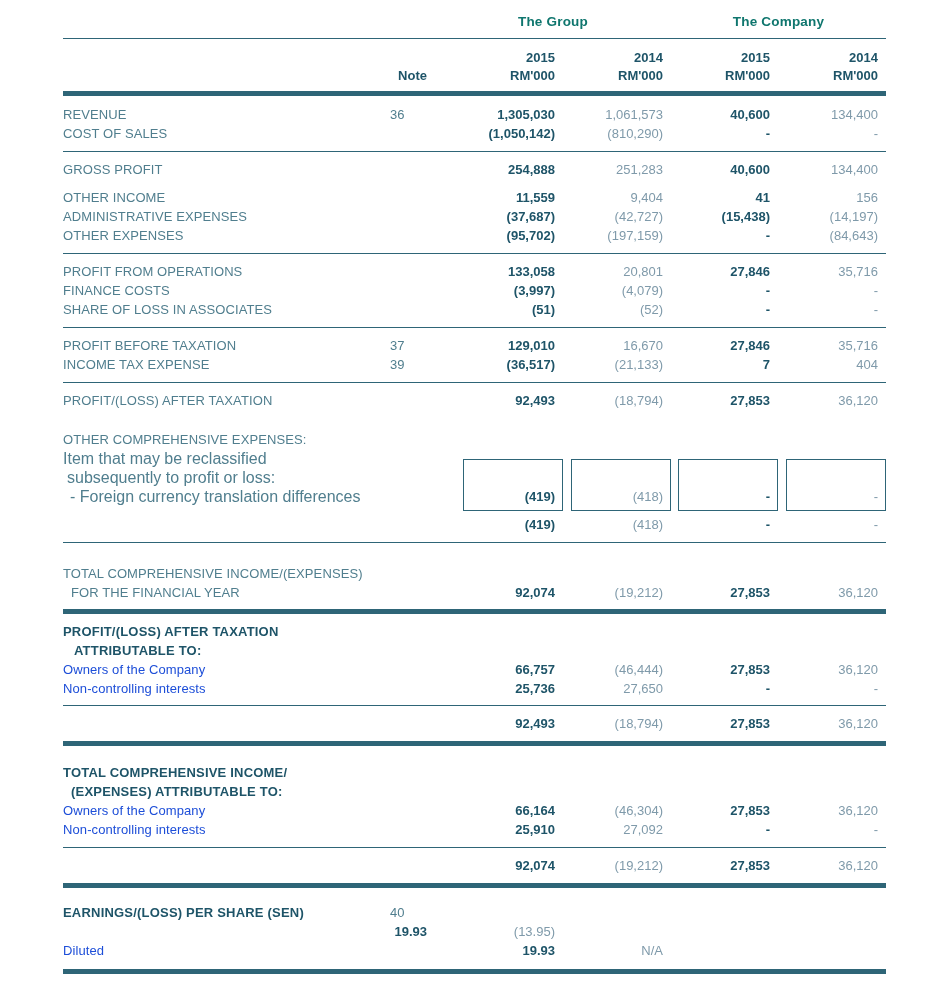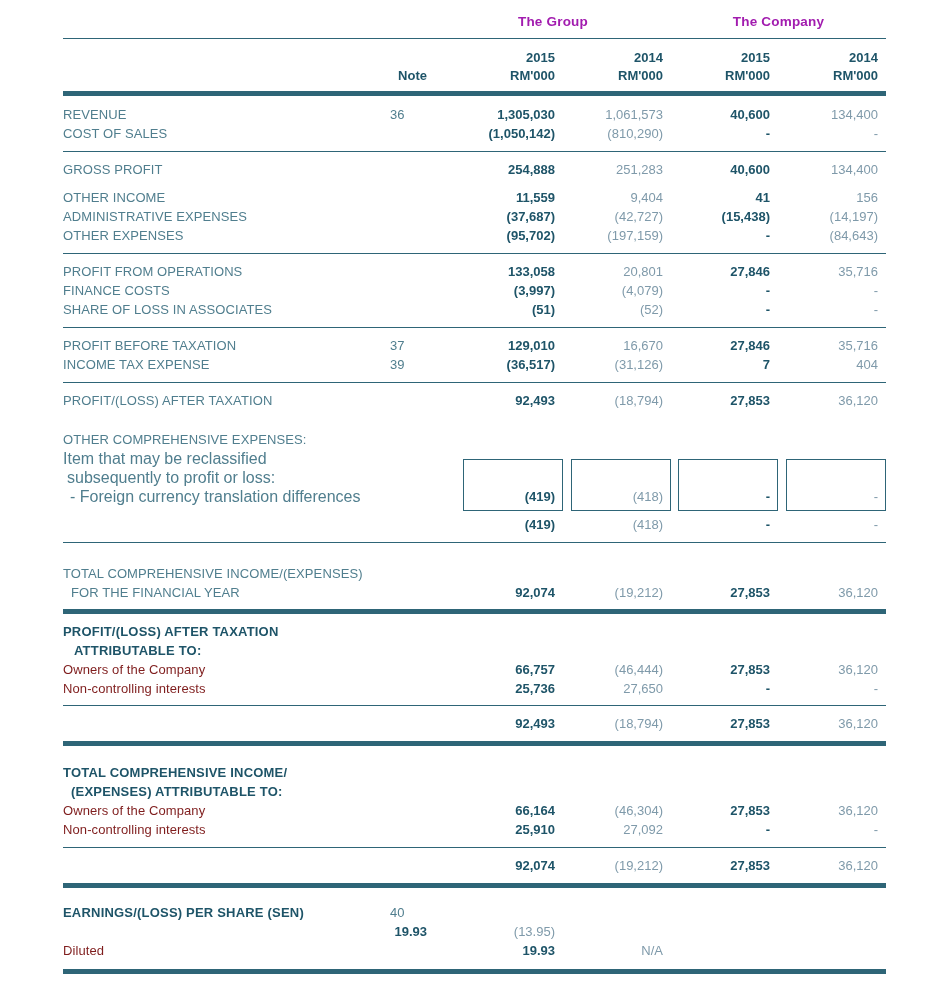--- a/index.html
+++ b/index.html
@@ -7,27 +7,27 @@
     position:relative;
     width:952px;height:990px;
     background:#ffffff;
     font-family:"Liberation Sans",sans-serif;
     overflow:hidden;
   }
   .tbl{margin:12px 66px 0 63px;width:823px;}
   .grid-row{display:grid;grid-template-columns:327px 45px 128px 108px 107px 108px;}
   .head-row{display:grid;grid-template-columns:372px 236px 215px;}
   .head-cell{
-    text-align:center;font-size:13.5px;font-weight:bold;color:#a21caf;
+    text-align:center;font-size:13.5px;font-weight:bold;color:#0f766e;
     line-height:20px;letter-spacing:.2px;
   }
   .c-label{font-size:13px;line-height:19px;color:#507e8e;letter-spacing:.1px;}
   .lbl-upper{color:#507e8e;}
   .lbl-bold{color:#1e5468;font-weight:bold;letter-spacing:.2px;}
-  .lbl-plain{color:#7f1d1d;}
+  .lbl-plain{color:#1d4ed8;}
   .c-note{text-align:left;padding-right:10px;font-size:13px;line-height:19px;color:#507e8e;}
   .c-note-head{text-align:right;padding-right:8px;font-size:13px;line-height:18px;color:#1e5468;font-weight:bold;}
   .c-val{text-align:right;padding-right:8px;font-size:13px;line-height:19px;}
   .c-val-head{text-align:right;padding-right:8px;font-size:13px;line-height:18px;color:#1e5468;font-weight:bold;}
   .v-bold{color:#1e5468;font-weight:bold;}
   .v-light{color:#7f9aaa;}
   .rule{background:#2e6577;}
   .rule-thin{height:1px;margin:8px 0;}
   .rule-thick{height:5px;margin:8px 0;}
   .oci-lines{font-size:16px;line-height:19px;color:#507e8e;}
@@ -155,21 +155,21 @@
           <div class="c-note">37</div>
           <div class="c-val v-bold">129,010</div>
           <div class="c-val v-light">16,670</div>
           <div class="c-val v-bold">27,846</div>
           <div class="c-val v-light">35,716</div>
         </div>
         <div class="grid-row">
           <div class="c-label lbl-upper">INCOME TAX EXPENSE</div>
           <div class="c-note">39</div>
           <div class="c-val v-bold">(36,517)</div>
-          <div class="c-val v-light">(31,126)</div>
+          <div class="c-val v-light">(21,133)</div>
           <div class="c-val v-bold">7</div>
           <div class="c-val v-light">404</div>
         </div>
         <div class="rule rule-thin"></div>
         <div class="grid-row">
           <div class="c-label lbl-upper">PROFIT/(LOSS) AFTER TAXATION</div>
           <div class="c-note"></div>
           <div class="c-val v-bold">92,493</div>
           <div class="c-val v-light">(18,794)</div>
           <div class="c-val v-bold">27,853</div>

